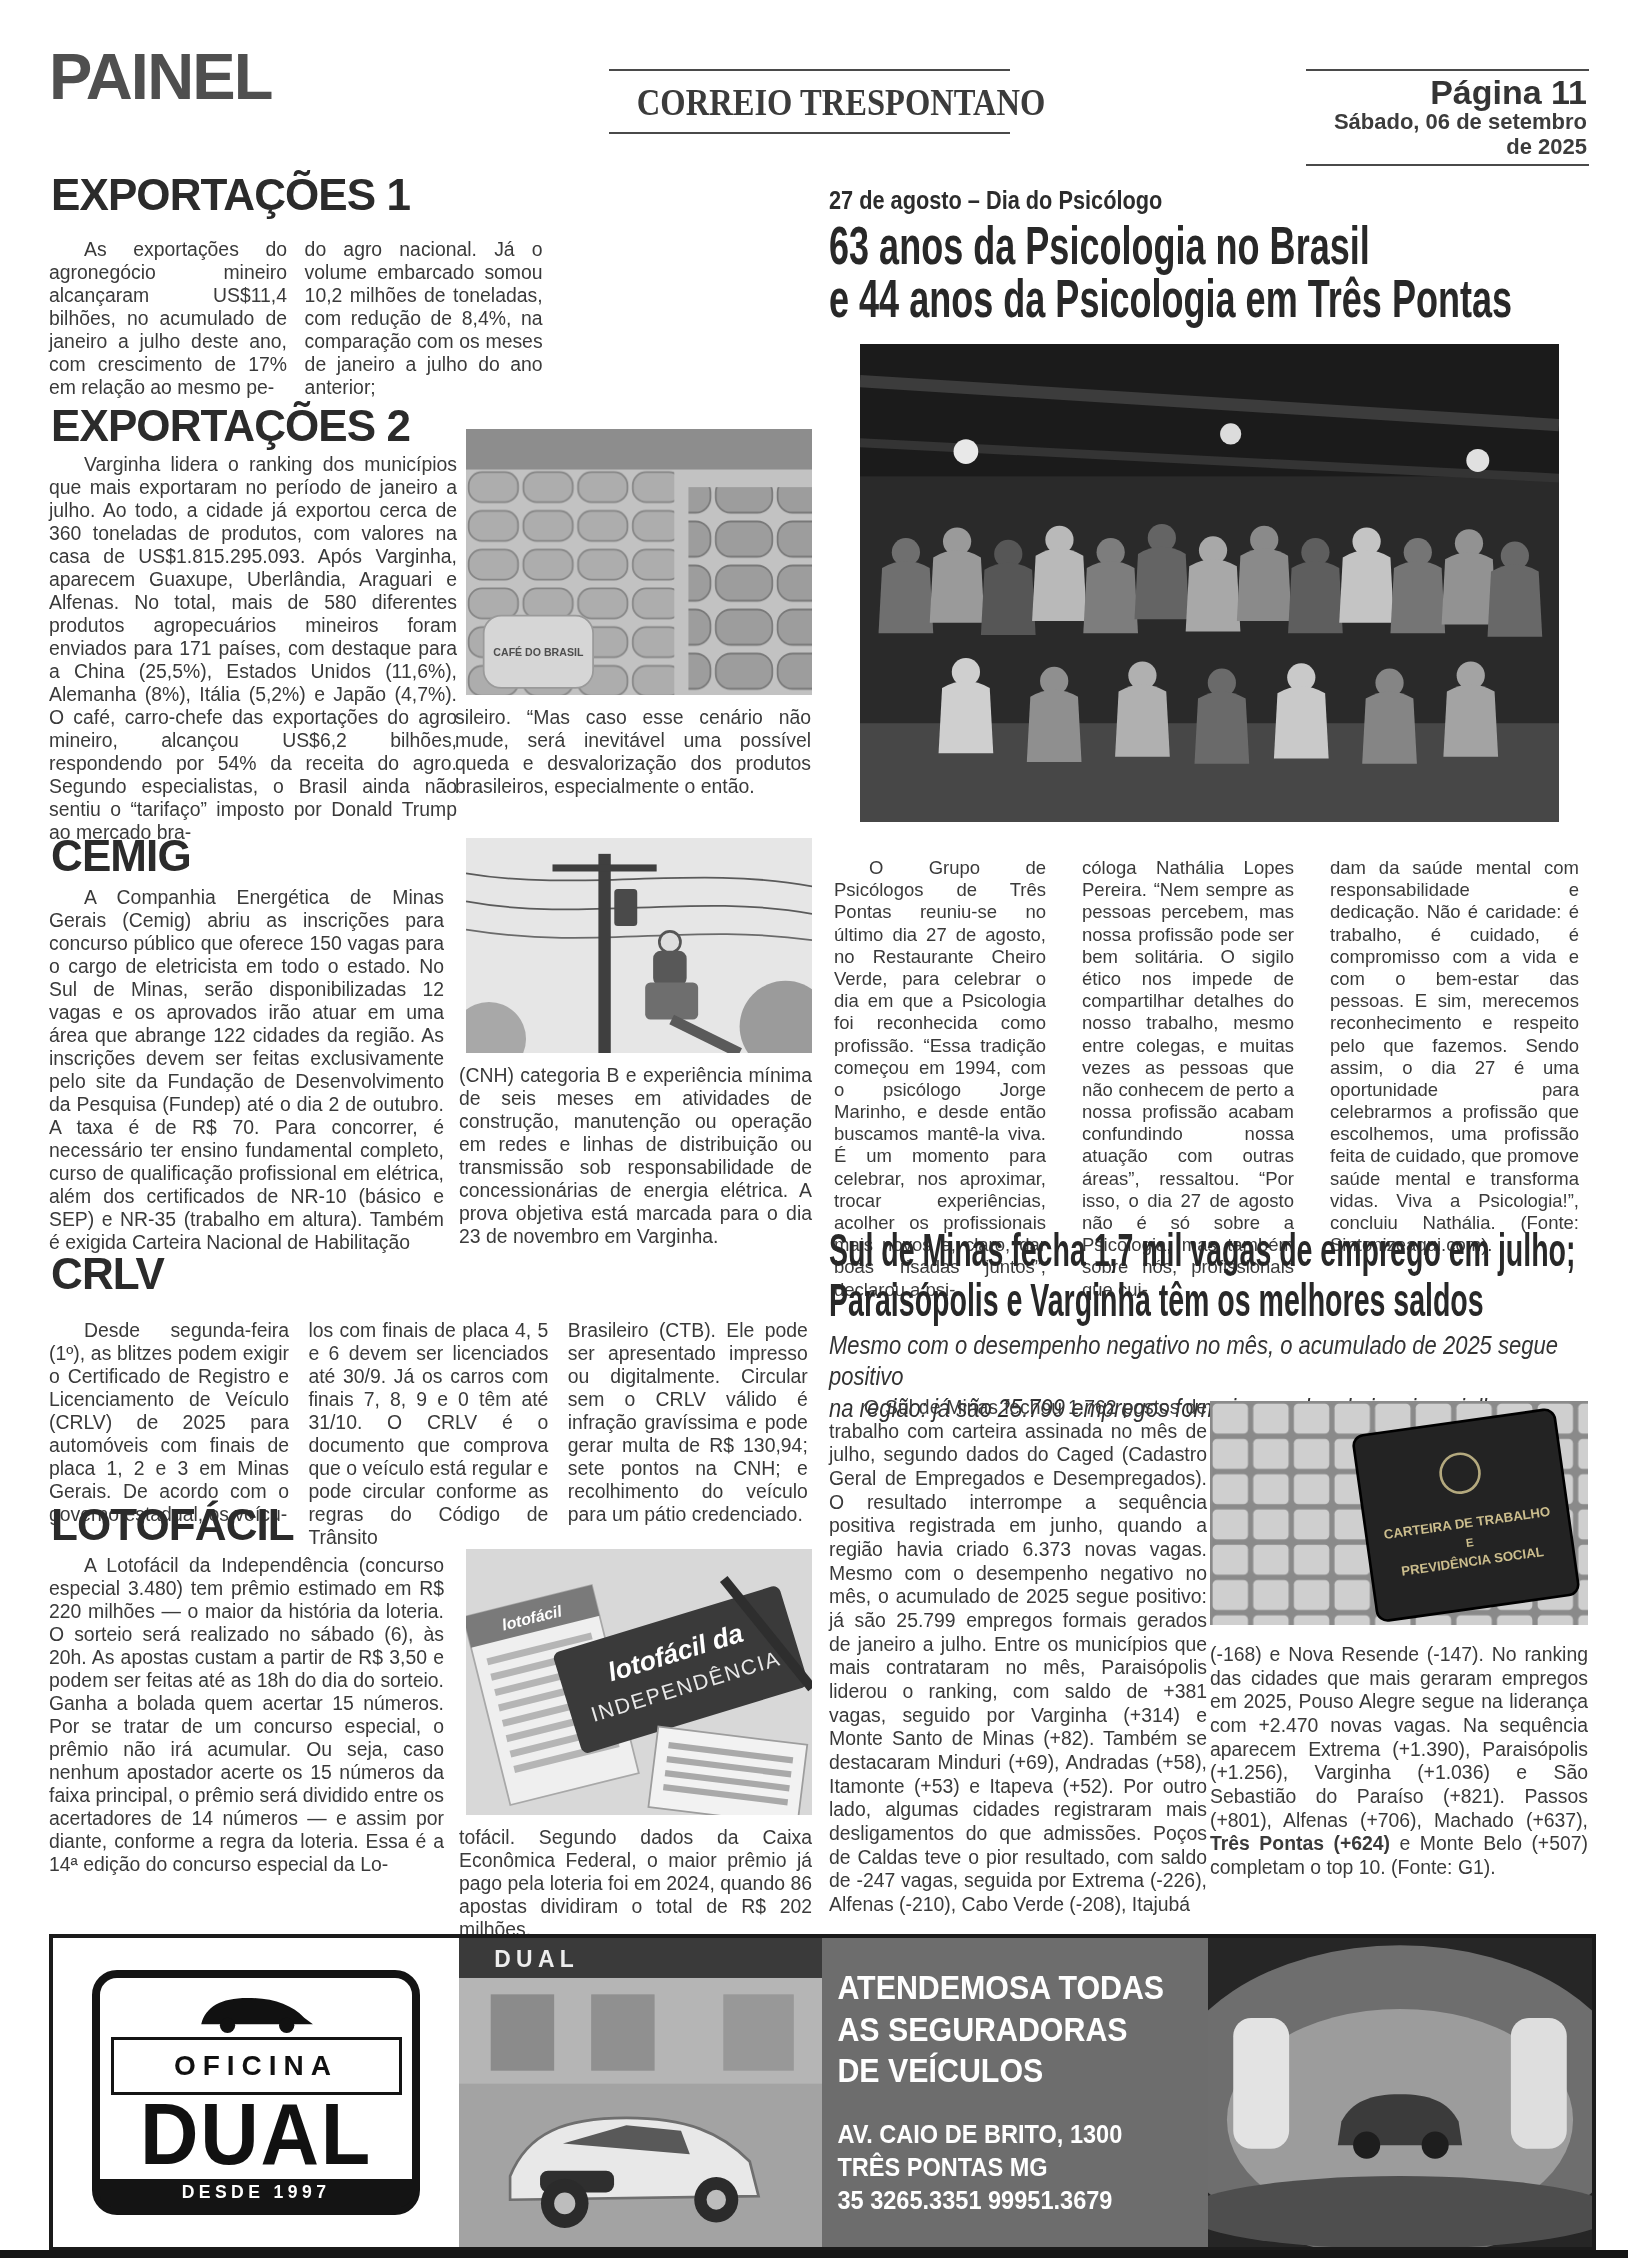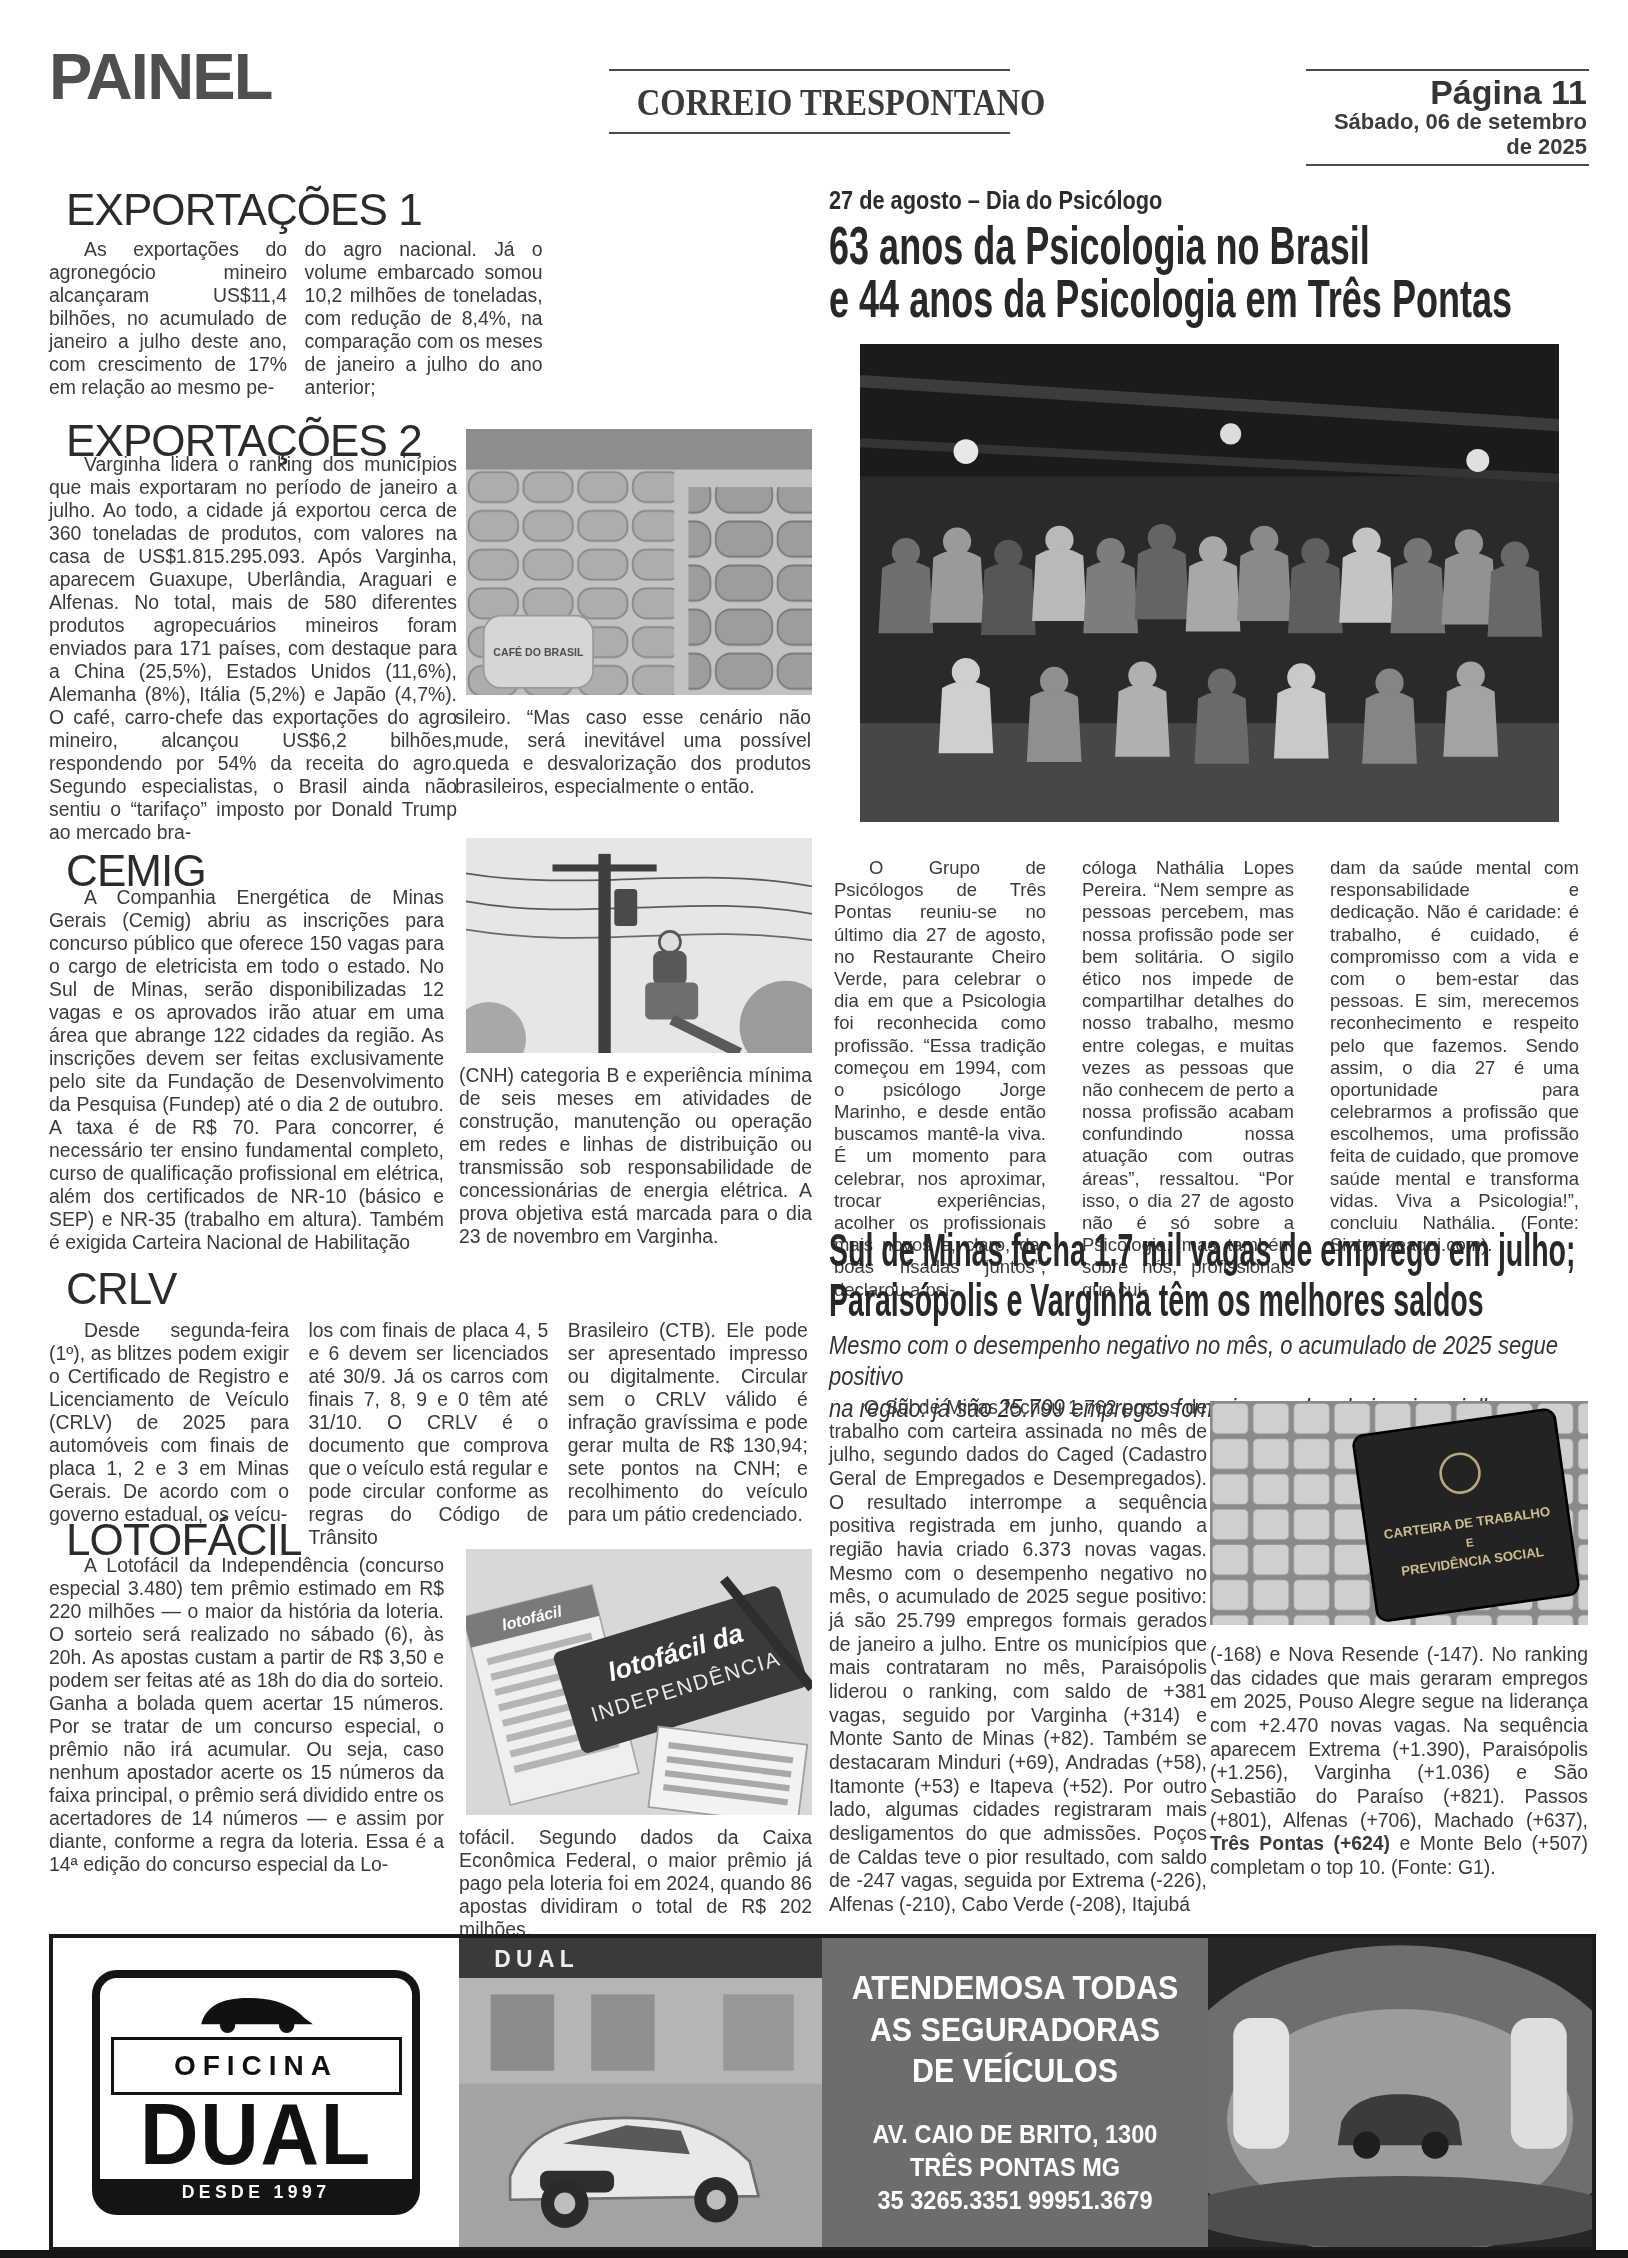--- a/index.html
+++ b/index.html
@@ -13,21 +13,21 @@
   .masthead{width:401px;border-top:2.6px solid #4a4a4a;border-bottom:2.6px solid #4a4a4a;
             text-align:center;padding:9.7px 0 8px 0;}
   .masthead-title{display:inline-block;font-family:"Liberation Serif", serif;font-weight:bold;
             font-size:37px;color:#3b3b3b;transform:scaleX(0.88);white-space:nowrap;}
   .pageinfo{width:281px;border-top:2.6px solid #4a4a4a;border-bottom:2.6px solid #4a4a4a;
             text-align:right;padding:3.5px 1.8px 4.4px 0;}
   .pagenum{font-size:34px;font-weight:bold;color:#343434;line-height:1.02;}
   .pagedate{font-size:22px;font-weight:bold;color:#3c3c3c;line-height:1.15;}
 
   
-  .sec-title{font-size:44px;font-weight:normal;color:#2b2b2b;margin:17px;letter-spacing:-0.9px;white-space:nowrap;}
+  .sec-title{font-size:44px;font-weight:bold;color:#2b2b2b;margin:2px;letter-spacing:-0.9px;white-space:nowrap;}
   .body{font-size:19.4px;line-height:1.185;color:#3a3a3a;text-align:justify;margin:0;}
   .indent{text-indent:35px;}
   .cols{display:flex;margin-top:17px;}
   .kicker{display:inline-block;font-size:26.5px;font-weight:bold;color:#2c2c2c;
           transform:scaleX(0.82);transform-origin:0 0;white-space:nowrap;}
   .headline-psi{font-size:53px;font-weight:bold;color:#282828;line-height:1.0;
           transform:scaleX(0.68);transform-origin:0 0;width:1120px;letter-spacing:0;}
   .headline-emp{font-size:46px;font-weight:bold;color:#282828;line-height:1.08;
           transform:scaleX(0.62);transform-origin:0 0;width:1226px;}
   .subhead{font-size:25px;font-style:italic;color:#333;line-height:1.25;
@@ -44,21 +44,21 @@
   .logo-badge{width:291px;border:8.8px solid #141414;border-radius:25px;background:#fff;
               padding:8.8px 10.6px 0 10.6px;text-align:center;}
   .logo-banner{border:3.5px solid #141414;background:#fff;color:#111;font-weight:bold;font-size:28px;
               letter-spacing:7px;padding:10px 0;margin:3.5px 0 1.8px 0;}
   .logo-dual{font-size:81px;font-weight:bold;color:#111;letter-spacing:1.8px;line-height:0.95;
               transform:scaleY(1.08);}
   .logo-since{background:#141414;color:#fff;font-size:17.6px;font-weight:bold;letter-spacing:4.4px;
               padding:3.5px 0;margin:5.3px -10.6px 0 -10.6px;border-radius:0 0 12.4px 12.4px;}
   .ad-photo{width:363px;}
   .ad-text-panel{width:386px;background:#6d6d6d;color:#fff;display:flex;flex-direction:column;
-              justify-content:center;text-align:center;}
+              justify-content:center;}
   .ad-line-big{font-size:33px;font-weight:bold;line-height:1.25;transform:scaleX(0.92);}
   .ad-line-small{font-size:25.6px;font-weight:bold;line-height:1.3;transform:scaleX(0.92);}
   .ad-gap{height:26.5px;}
   .ad-pano{flex:1;}
   .bottom-bar{background:#161616;}
 </style>
 </head>
 <body>
 
 <div class="page">

